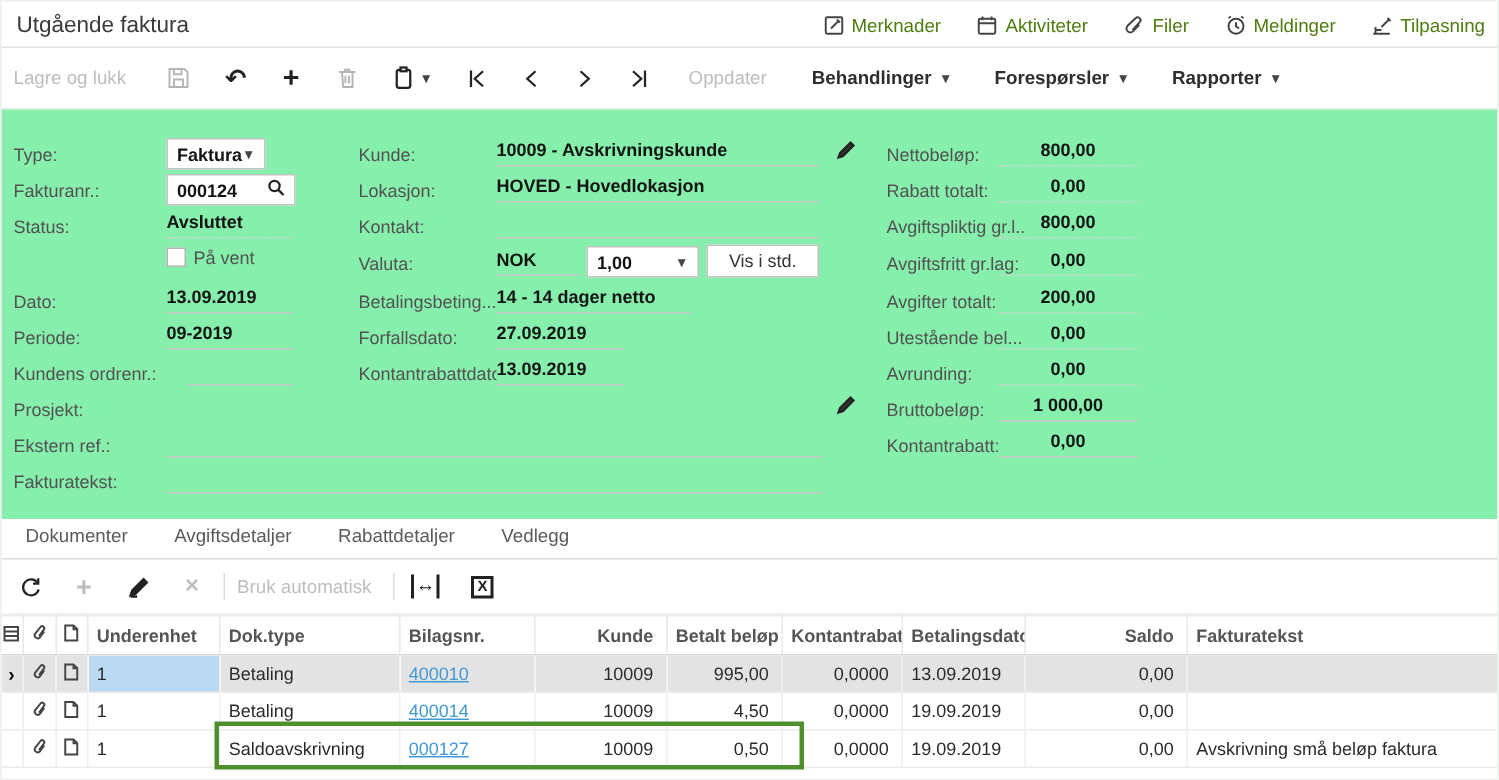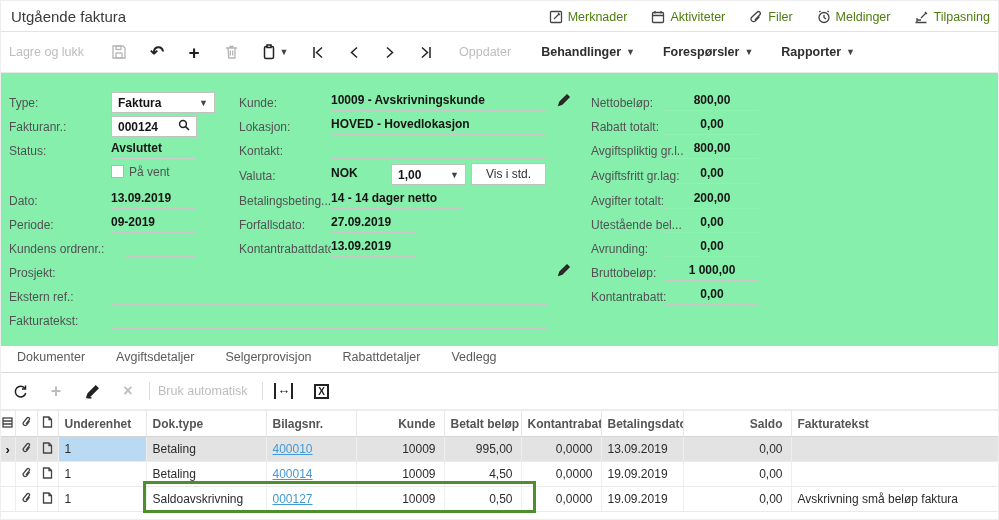--- a/index.html
+++ b/index.html
@@ -175,21 +175,21 @@
     </span>
     <span class="menu-btn" style="margin-left:28px">
       <span>Rapporter</span>
         <span class="caret">▼</span>
     </span>
   </div>
 
   <div class="form">
 
     <span class="lbl x-l-lbl" style="top:23px">Type:</span>
-    <div class="box" style="left:110px; top:19px; width:104px">
+    <div class="box" style="left:110px; top:19px; width:66px">
       <span>Faktura</span>
         <span class="spacer"></span>
         <span class="caret">▼</span>
     </div>
 
     <span class="lbl x-l-lbl" style="top:47px">Fakturanr.:</span>
     <div class="box" style="left:110px; top:43px; width:86px">
       <span>000124</span>
         <span class="spacer"></span>
       <span><svg class="ic dark" width="12" height="12" viewBox="0 0 12 12">
@@ -270,21 +270,20 @@
     <span class="val dotted right x-r-val" style="top:166px">0,00</span>
     <span class="lbl x-r-lbl" style="top:193px">Bruttobeløp:</span>
     <span class="val right x-r-val" style="top:190px">1 000,00</span>
     <span class="lbl x-r-lbl" style="top:217px">Kontantrabatt:</span>
     <span class="val right x-r-val" style="top:214px">0,00</span>
   </div>
 
   <div class="tabs">
     <div class="tab">Dokumenter</div>
     <div class="tab">Avgiftsdetaljer</div>
-    <div class="tab">Selgerprovisjon</div>
     <div class="tab">Rabattdetaljer</div>
     <div class="tab">Vedlegg</div>
   </div>
 
   <div class="grid-bar">
     <span class="icon-btn">
       <svg class="ic dark" width="15" height="15" viewBox="0 0 15 15" stroke-width="1.8">
           <path d="M12 4.5 A5.3 5.3 0 1 0 12.8 9"></path>
           <path d="M12.5 1.5 V5 H9" fill="none"></path>
         </svg>

